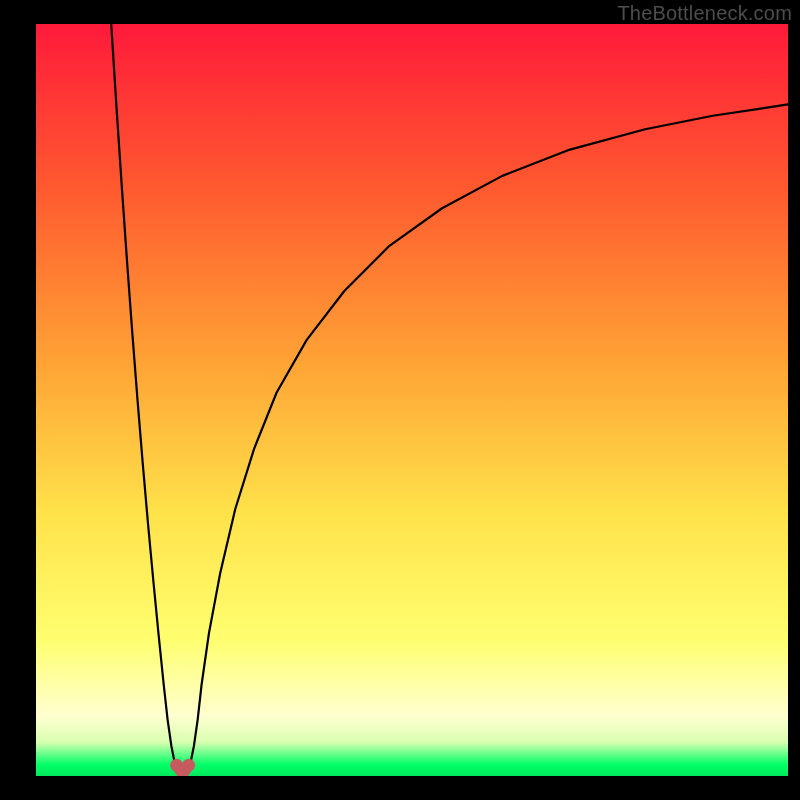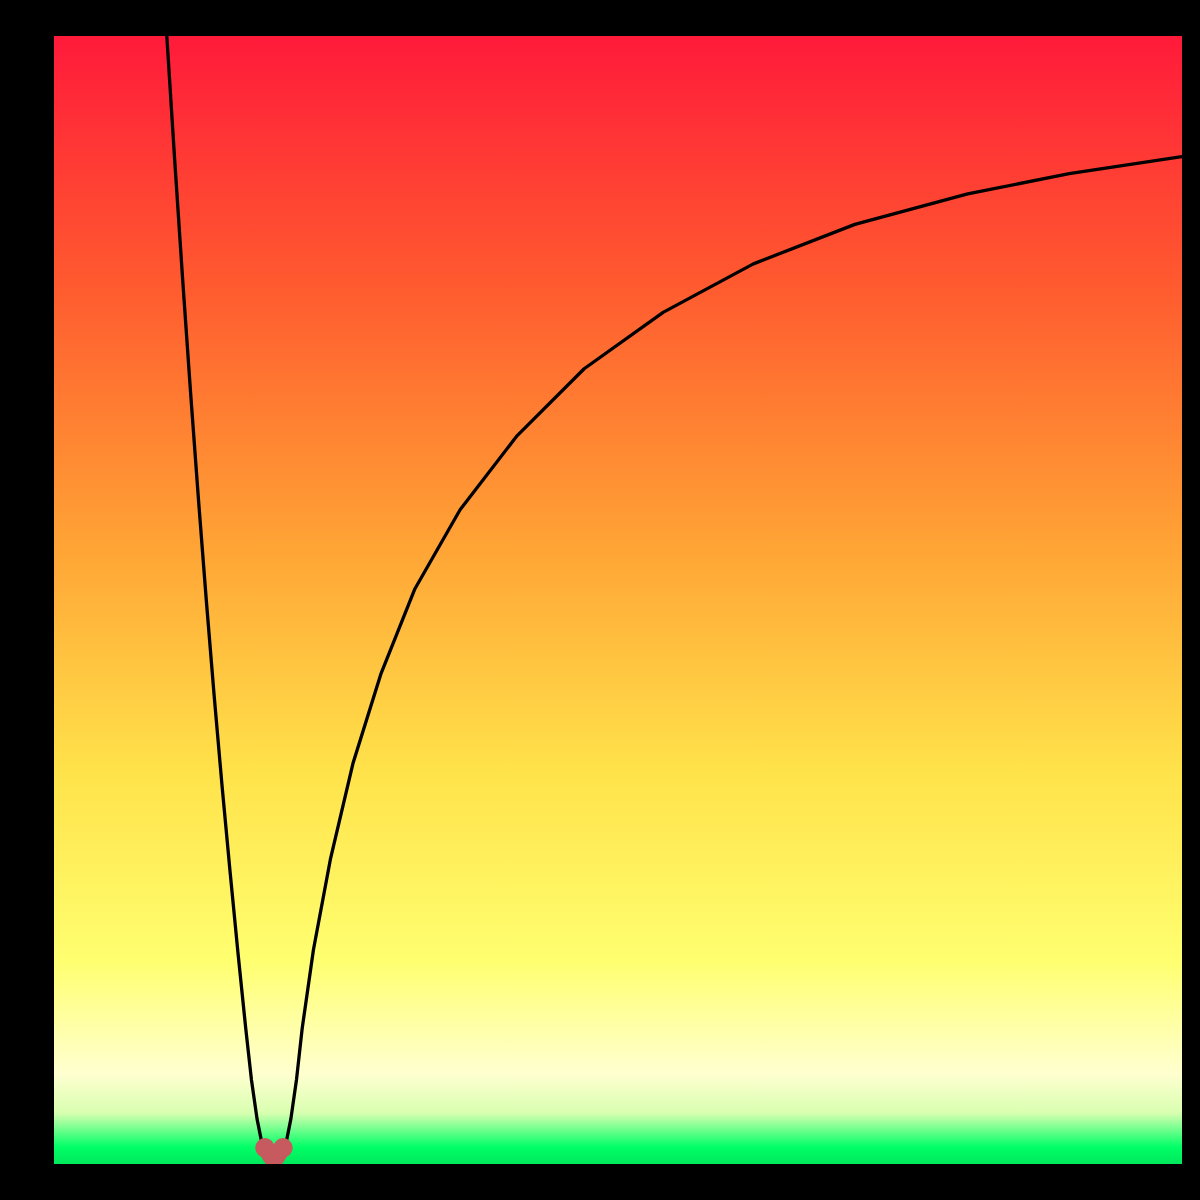--- a/index.html
+++ b/index.html
@@ -33,20 +33,21 @@
     letter-spacing: 0.2px;
     user-select: none;
   }
   svg { display: block; }
 </style>
 </head>
 <body>
 
 <div class="frame">
 
+  <div class="watermark">TheBottleneck.com</div>
 
   <div class="plot" id="plot" style="left: 36px; top: 24px; width: 752px; height: 752px;">
       <svg width="752" height="752" viewBox="0 0 752 752">
         <defs>
           <linearGradient id="bg-grad" x1="0" y1="0" x2="0" y2="1">
             <stop offset="0%" stop-color="#ff1a3a"></stop>
             <stop offset="22%" stop-color="#ff5a2f"></stop>
             <stop offset="45%" stop-color="#ffa335"></stop>
             <stop offset="65%" stop-color="#ffe24a"></stop>
             <stop offset="82%" stop-color="#ffff70"></stop>

